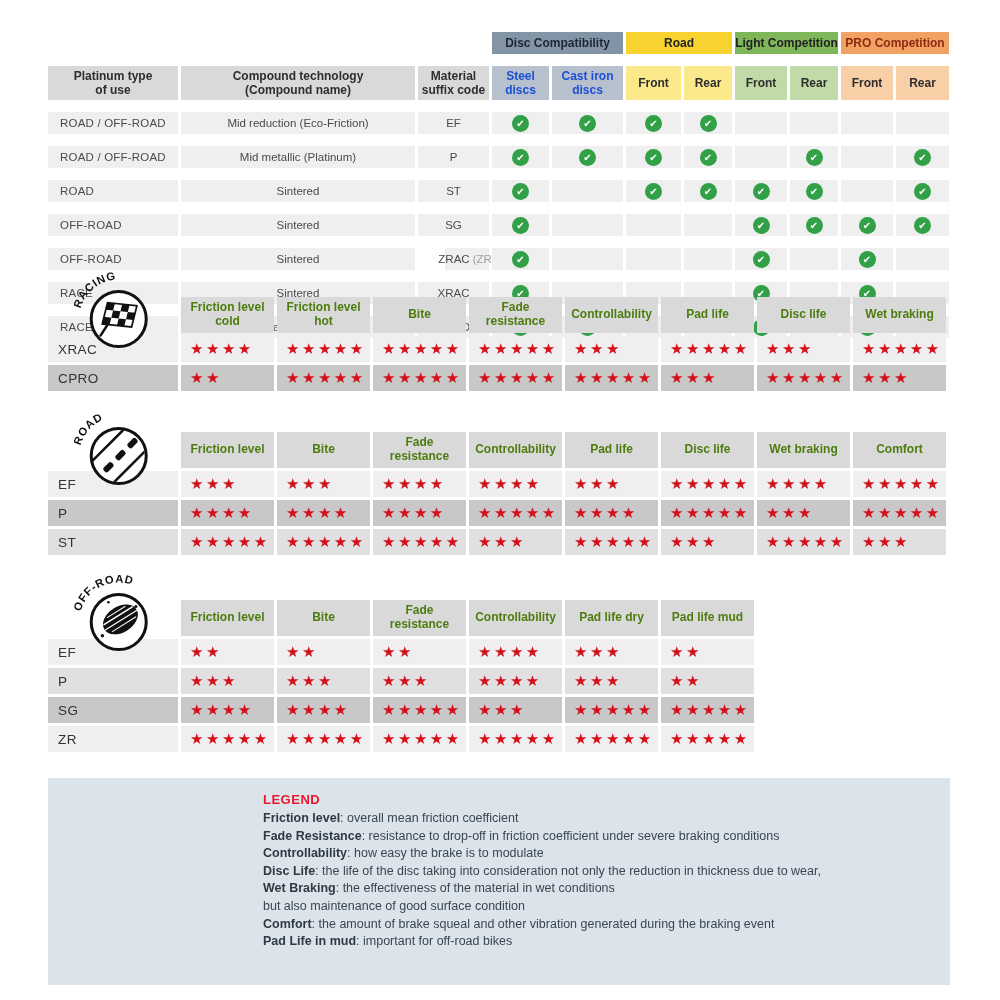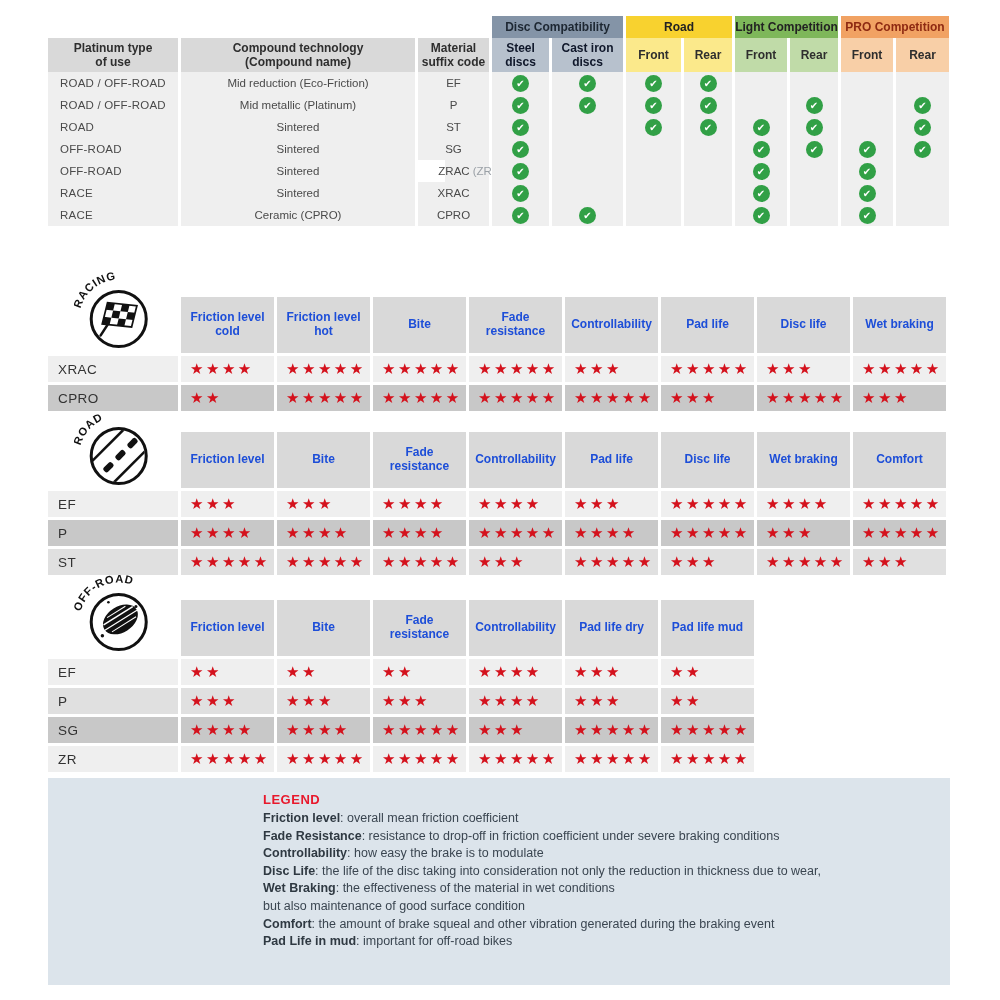--- a/index.html
+++ b/index.html
@@ -1,34 +1,34 @@
 <!DOCTYPE html>
 <html style="--star-red: #d4121d; --check-green: #31a046; --group-disc: #8494a7; --sub-disc: #b7c1cd; --group-road: #f8d22f; --sub-road: #fbe98b; --group-light: #7eb75a; --sub-light: #c0dba8; --group-pro: #f1a263; --sub-pro: #f8cfa7; --pro-text: #8e2a12; --header-box: #d9d9d9; --cell-bg: #efefef; --row-light: #efefef; --row-mid: #e0e0e0; --row-dark: #c8c8c8; --legend-bg: #dce4eb; --legend-title: #e8192c;"><head>
 <meta charset="utf-8">
 <style>
   html,body{margin:0;padding:0;background:#fff;}
   .page{position:relative;width:1000px;height:1000px;background:#fff;overflow:hidden;
         font-family:"Liberation Sans",sans-serif;color:#333;}
 
   
-  .compat{position:absolute;left:48px;top:16px;display:grid;
+  .compat{position:absolute;left:48px;top:32px;display:grid;
           grid-template-columns:130px 234px 71px 57px 71px 55px 48px 52px 48px 52px 53px;
-          grid-template-rows:22px 34px repeat(7,22px);gap:0 3px;}
+          grid-template-rows:22px 34px repeat(7,22px);gap:12px 3px;}
   .gh{grid-row:1;display:flex;align-items:center;justify-content:center;
       font-size:12px;font-weight:bold;color:#222;}
   .gh-disc{grid-column:4/6;background:var(--group-disc,#8494a7);color:#1d2732;}
   .gh-road{grid-column:6/8;background:var(--group-road,#f8d22f);}
   .gh-light{grid-column:8/10;background:var(--group-light,#7eb75a);}
   .gh-pro{grid-column:10/12;background:var(--group-pro,#f1a263);color:var(--pro-text,#8e2a12);}
   .chead{grid-row:2;display:flex;align-items:center;justify-content:center;text-align:center;
          font-size:12px;font-weight:bold;color:#2e2e2e;background:var(--header-box,#d9d9d9);
          white-space:pre-line;line-height:1.2;}
   .c1{grid-column:1}.c2{grid-column:2}.c3{grid-column:3}.c4{grid-column:4}.c5{grid-column:5}
   .c6{grid-column:6}.c7{grid-column:7}.c8{grid-column:8}.c9{grid-column:9}.c10{grid-column:10}.c11{grid-column:11}
-  .sub-disc{background:var(--sub-disc,#b7c1cd);color:#0f172a;}
+  .sub-disc{background:var(--sub-disc,#b7c1cd);color:#1d4ed8;}
   .sub-road{background:var(--sub-road,#fbe98b);}
   .sub-light{background:var(--sub-light,#c0dba8);}
   .sub-pro{background:var(--sub-pro,#f8cfa7);}
   .ccell{background:var(--cell-bg,#efefef);display:flex;align-items:center;
          font-size:11.5px;color:#4a4a4a;}
   .cuse{padding-left:12px;letter-spacing:.2px;}
   .ctech,.ccode,.ccheck{justify-content:center;}
   .csuffix{color:#9aa0a6;margin-left:3px;}
   .check{width:17px;height:17px;border-radius:50%;background:var(--check-green,#31a046);
          color:#fff;font-size:10px;font-weight:bold;display:flex;align-items:center;
@@ -38,23 +38,23 @@
   .section{position:absolute;left:48px;width:902px;}
   #sec-racing{top:270px;} #sec-road{top:407px;} #sec-offroad{top:573px;}
   .sicon{position:absolute;left:26px;top:0;width:86px;height:86px;}
   .arc-text{font-size:13px;font-weight:bold;letter-spacing:1px;fill:#111;
             font-family:"Liberation Sans",sans-serif;}
   .rating-grid{display:grid;gap:3px;}
   #sec-racing .rating-grid{margin-top:27px;}
   #sec-road .rating-grid{margin-top:25px;}
   #sec-offroad .rating-grid{margin-top:27px;}
   .rspacer{background:transparent;}
-  .rhead{height:56px;background:var(--header-box,#d9d9d9);display:flex;align-items:center;
+  .rhead{height:36px;background:var(--header-box,#d9d9d9);display:flex;align-items:center;
          justify-content:center;text-align:center;font-weight:bold;font-size:12px;
-         color:#1d4ed8;line-height:1.15;padding:0 2px;box-sizing:border-box;}
+         color:#4d7c0f;line-height:1.15;padding:0 2px;box-sizing:border-box;}
   .rlabel{height:26px;display:flex;align-items:center;padding-left:10px;
           font-size:13.5px;color:#333;letter-spacing:.4px;}
   .rstars{height:26px;display:flex;align-items:center;padding-left:9px;
           color:var(--star-red,#d4121d);font-size:15px;letter-spacing:2.5px;
           font-family:"DejaVu Sans",sans-serif;overflow:hidden;}
   .s-light{background:var(--row-light,#efefef);}
   .s-mid{background:var(--row-mid,#e0e0e0);}
   .s-dark{background:var(--row-dark,#c8c8c8);}
 
   

